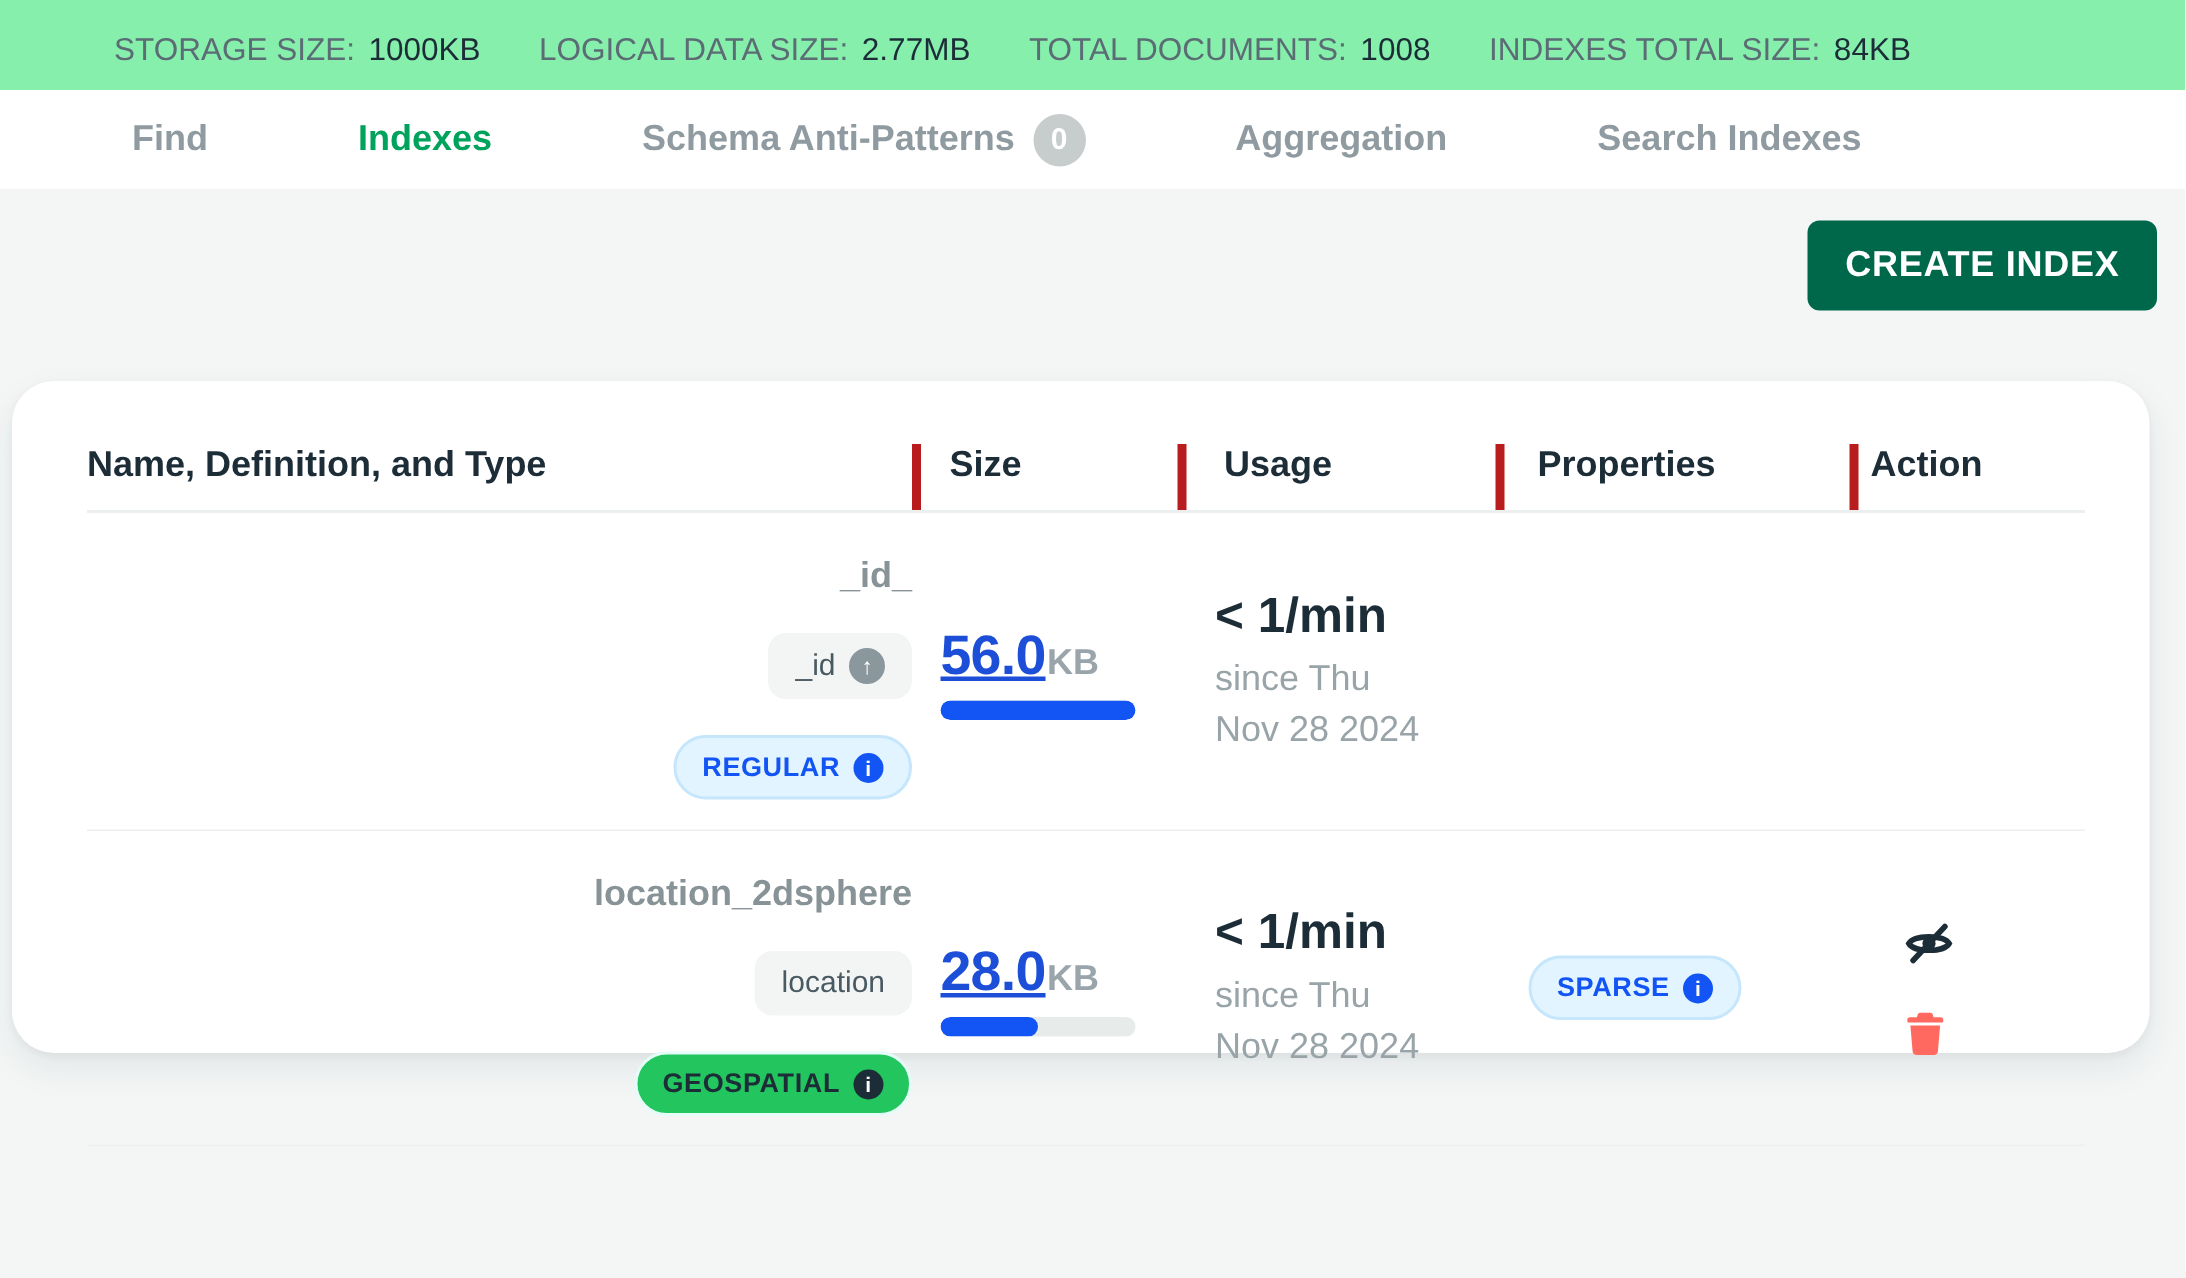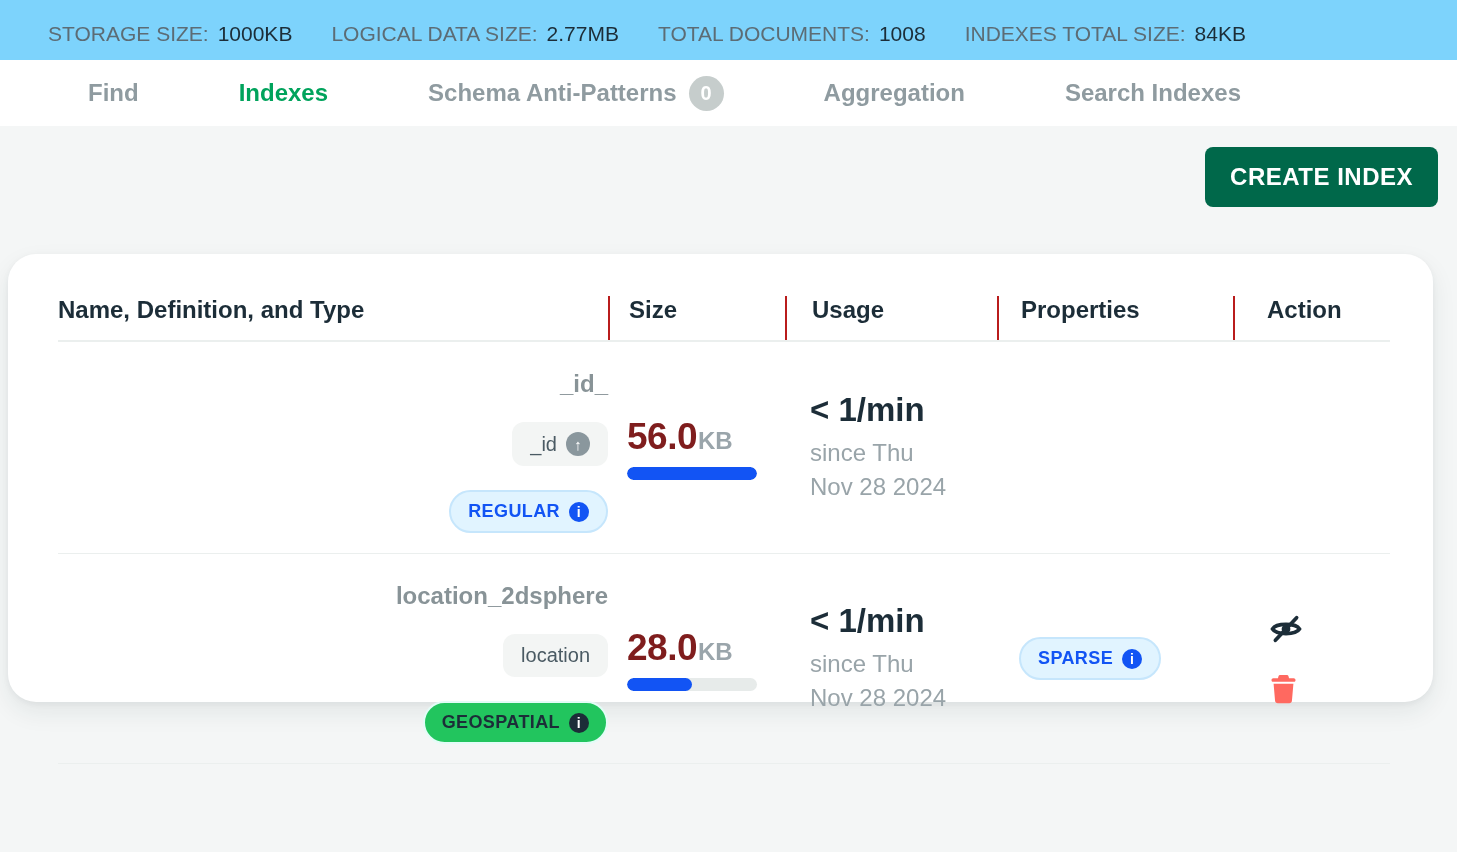--- a/index.html
+++ b/index.html
@@ -7,24 +7,24 @@
   body {
     font-family: "Liberation Sans", sans-serif;
     background: #ffffff;
     color: #1C2D38;
     overflow: hidden;
   }
 
   
   .stats-bar {
     height: 60px;
-    padding: 22px 0 0 48px;
+    padding: 22px 0 0 76px;
     display: flex;
     gap: 39px;
-    background: #7dd3fc;
+    background: #86efac;
     white-space: nowrap;
   }
   .stat-item { display: flex; gap: 9px; font-size: 21px; }
   .stat-label { color: #5C6C75; }
   .stat-value { color: #1C2D38; }
 
   
   .tabs {
     height: 66px;
     display: flex;
@@ -91,25 +91,25 @@
     grid-template-columns: 550px 177px 212px 236px 1fr;
   }
   .table-header { border-bottom: 2px solid #EBEFEE; }
   .th {
     font-size: 24px;
     font-weight: bold;
     color: #1C2D38;
     padding-bottom: 16px;
     align-self: end;
   }
-  .th.sep { border-left: 2px solid #b91c1c; }
+  .th.sep { border-left: 6px solid #b91c1c; }
   .th-size { padding-left: 19px; }
   .th-usage { padding-left: 25px; }
   .th-props { padding-left: 22px; }
-  .th-action { padding-left: 32px; }
+  .th-action { padding-left: 8px; }
 
   .table-row { border-bottom: 1px solid #EBEFEE; height: 212px; }
 
   .cell-name {
     padding-top: 28px;
     display: flex;
     flex-direction: column;
     align-items: flex-end;
     gap: 24px;
   }
@@ -168,21 +168,21 @@
   .info-dark { background: #1C2D38; }
 
   .cell-mid {
     display: flex;
     flex-direction: column;
     justify-content: center;
     align-items: flex-start;
   }
   .cell-size { padding-left: 19px; }
   .size-line { display: flex; align-items: baseline; }
-  .size-value { font-size: 37px; font-weight: 600; color: #7f1d1d; letter-spacing: -0.5px; }
+  .size-value { font-size: 37px; font-weight: 600; color: #1d4ed8; letter-spacing: -0.5px; text-decoration: underline; }
   .size-unit { font-size: 24px; font-weight: 600; color: #9AA5AB; margin-left: 1px; }
   .progress-track {
     width: 130px; height: 13px;
     border-radius: 7px;
     background: #E7EBEA;
     margin-top: 9px;
     overflow: hidden;
   }
   .progress-fill { height: 100%; background: #1254F4; border-radius: 7px; }
 

